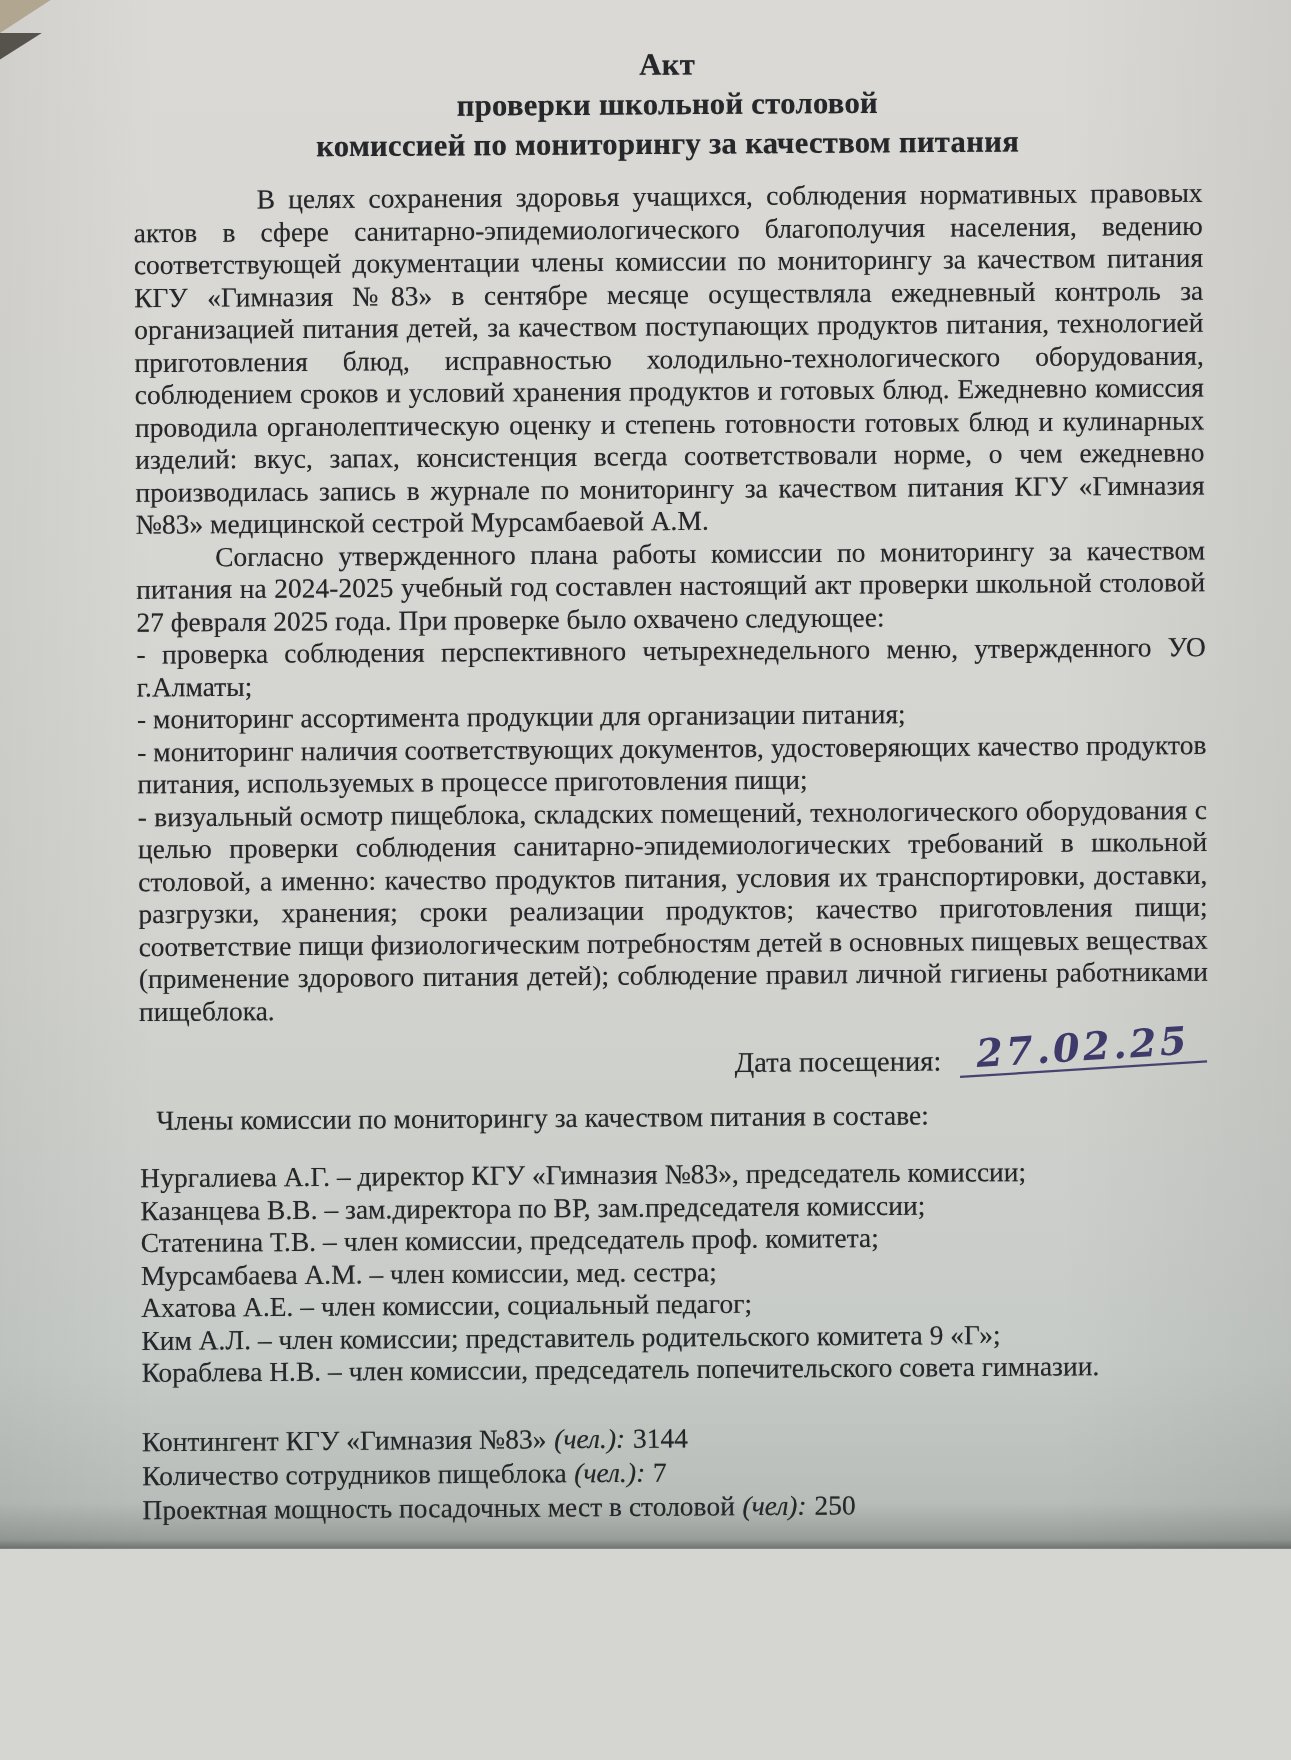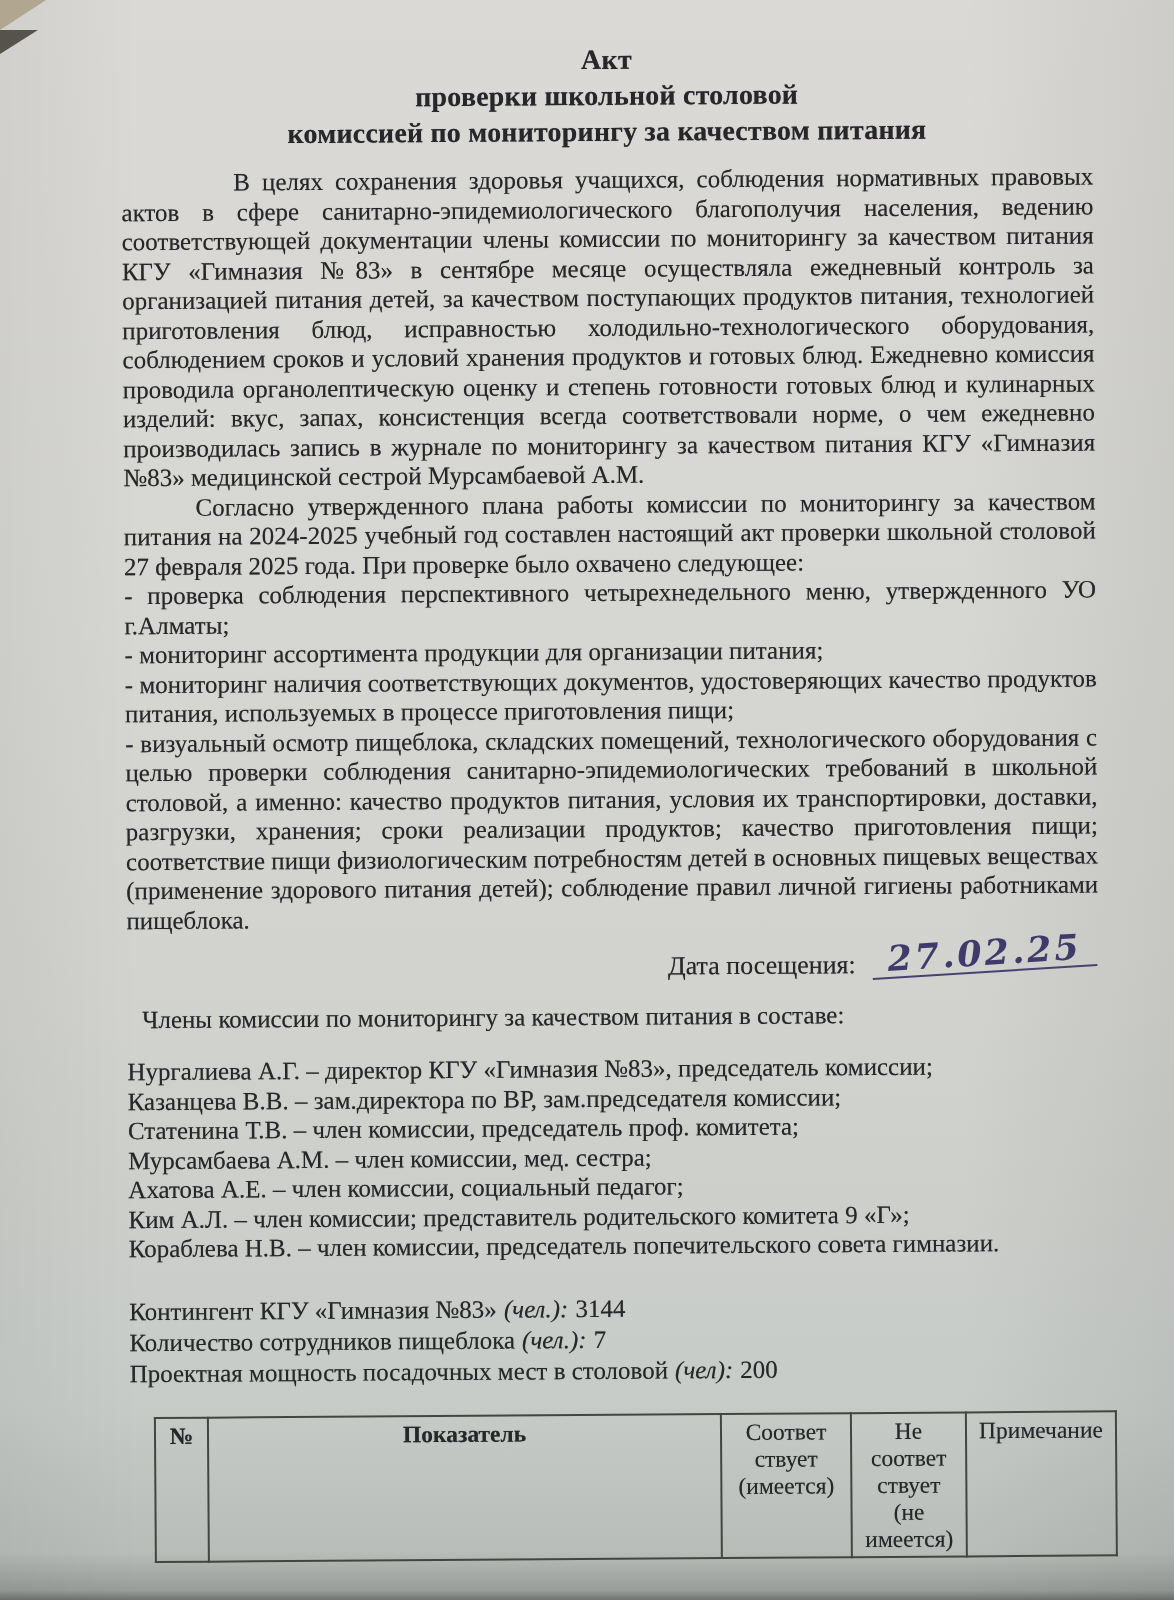--- a/index.html
+++ b/index.html
@@ -4,21 +4,21 @@
 <style>
   html, body { margin: 0; padding: 0; }
   body {
     width: 1174px; height: 1600px;
     font-family: "Liberation Serif", serif;
     background: #d5d5d1;
     overflow: hidden;
   }
   .photo {
     position: relative;
-    width: 1174px; height: 1600px;
+    width: 1174px; height: 1408px;
     overflow: hidden;
     background:
       linear-gradient(90deg, rgba(0,0,0,0.045) 0%, rgba(0,0,0,0) 12%, rgba(0,0,0,0) 82%, rgba(0,0,0,0.06) 100%),
       linear-gradient(180deg, #dad9d5 0%, #d6d6d2 38%, #d2d3cf 62%, #c7cbc7 88%, #b8bdb9 97%, #989d99 99.4%, #6e736f 100%);
     color: #26272a;
   }
   
   .corner-shadow {
     position: absolute; top: 0; left: 0;
     width: 0; height: 0;
@@ -131,21 +131,21 @@
     </div>
 
     <div class="stats">
       <div class="stat-line">
         <span>Контингент КГУ «Гимназия №83»</span><span class="stat-unit">(чел.):</span><span>3144</span>
       </div>
       <div class="stat-line">
         <span>Количество сотрудников пищеблока</span><span class="stat-unit">(чел.):</span><span>7</span>
       </div>
       <div class="stat-line">
-        <span>Проектная мощность посадочных мест в столовой</span><span class="stat-unit">(чел):</span><span>200</span>
+        <span>Проектная мощность посадочных мест в столовой</span><span class="stat-unit">(чел):</span><span>250</span>
       </div>
     </div>
 
     <table class="check-table">
       <colgroup>
         <col style="width:53px">
         <col style="width:513px">
         <col style="width:130px">
         <col style="width:115px">
         <col style="width:150px">

